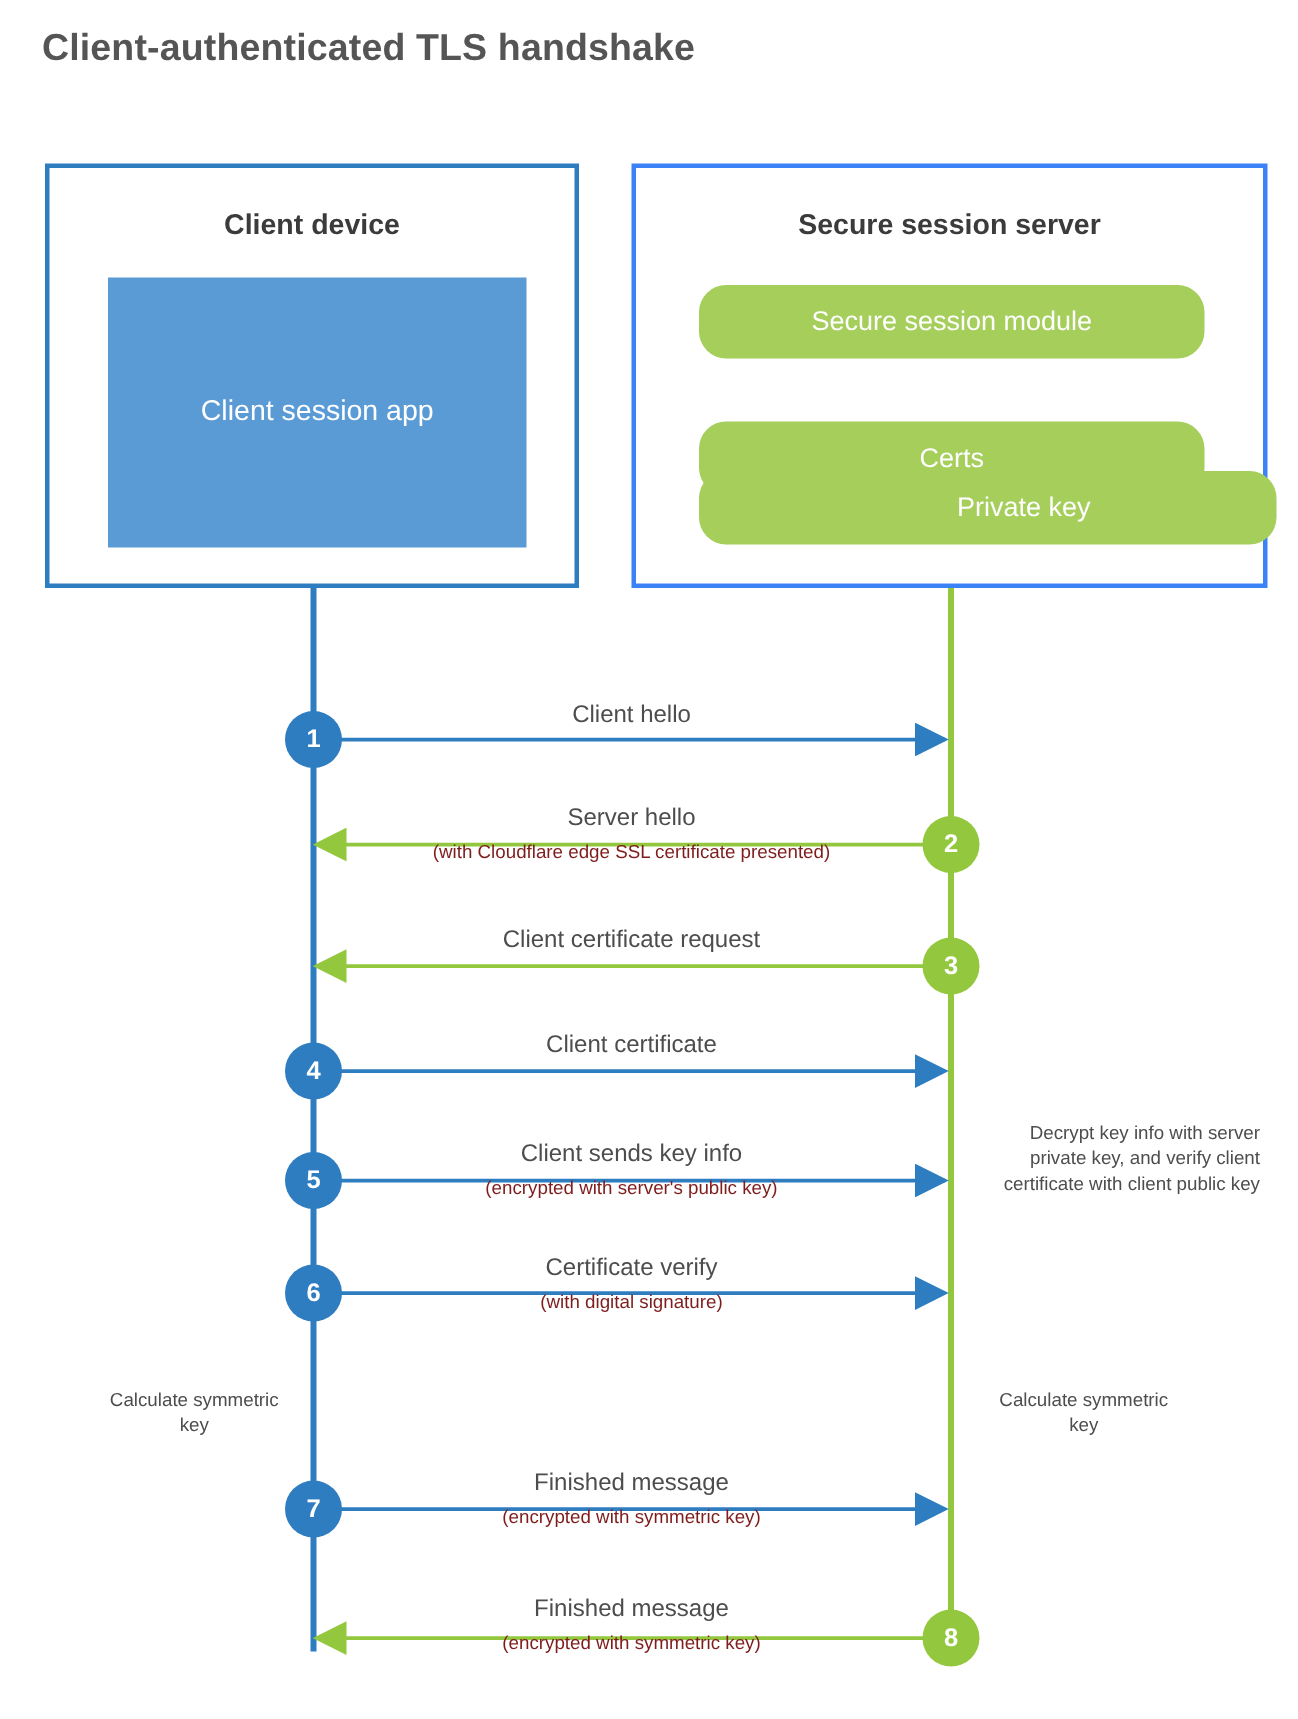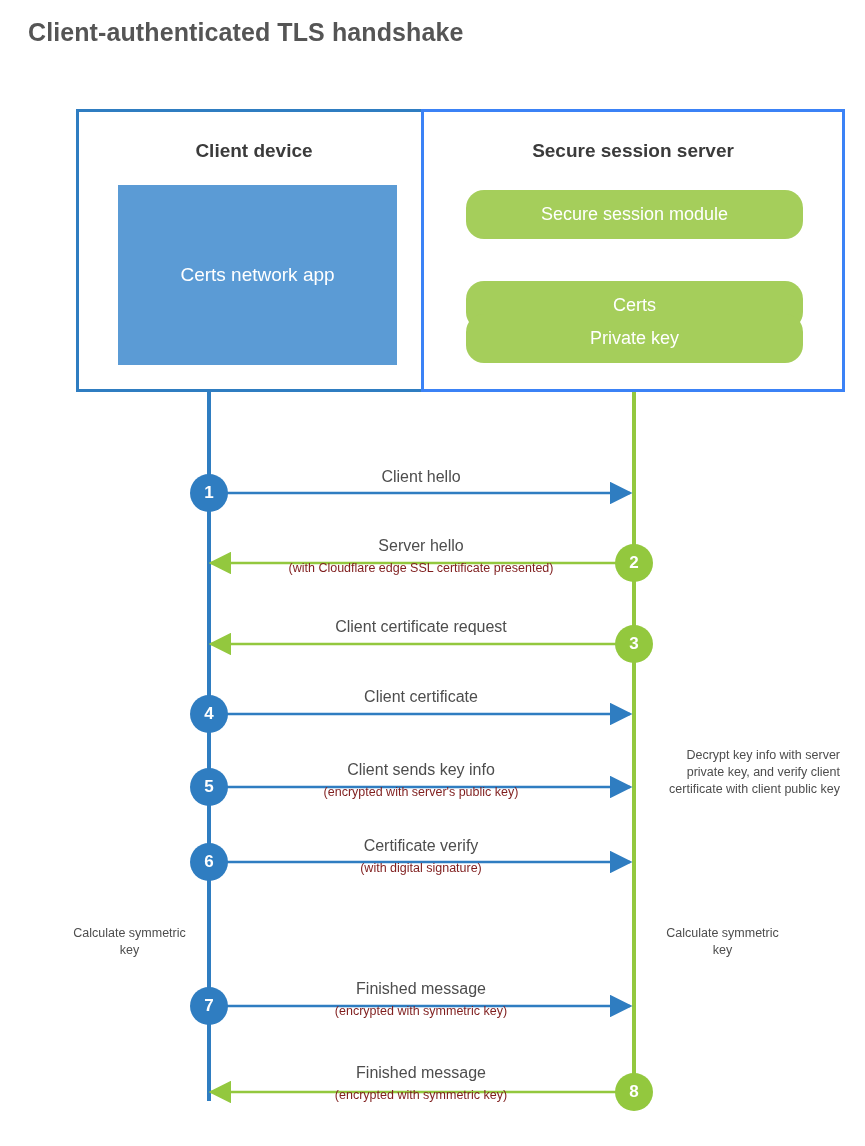--- a/index.html
+++ b/index.html
@@ -35,21 +35,20 @@
     position: absolute;
     background: #ffffff;
     box-sizing: border-box;
   }
   #client-box {
     left: 30px;
     top: 109px;
     width: 356px;
     height: 283px;
     border: 3px solid #2f7dc1;
-    margin-left: 46px;
   }
   #server-box {
     left: 421px;
     top: 109px;
     width: 424px;
     height: 283px;
     border: 3px solid #3b82f6;
   }
   .party-title {
     position: absolute;
@@ -84,21 +83,21 @@
     background: #a5ce5b;
     color: #ffffff;
     display: flex;
     align-items: center;
     justify-content: center;
     font-size: 18px;
     border-radius: 18px;
   }
   #chip0 { top: 78px; }
   #chip1 { top: 141px; margin-top: 28px; }
-  #chip2 { top: 202px; }
+  #chip2 { top: 202px; padding-left: 48px; }
 
   
   .lifeline {
     position: absolute;
     width: 4px;
   }
   #client-lifeline {
     left: 207px;
     top: 392px;
     height: 709px;
@@ -161,21 +160,21 @@
 </style>
 </head>
 <body>
 
 <div id="canvas">
 
   <div id="title">Client-authenticated TLS handshake</div>
 
   <div class="party-box" id="client-box">
     <div class="party-title">Client device</div>
-    <div id="client-app">Certs network app</div>
+    <div id="client-app">Client session app</div>
   </div>
 
   <div class="party-box" id="server-box">
     <div class="party-title">Secure session server</div>
     <div class="server-chip" id="chip0">Secure session module</div>
     <div class="server-chip" id="chip1">Certs</div>
     <div class="server-chip" id="chip2">Private key</div>
   </div>
 
   <div class="lifeline" id="client-lifeline"></div>

